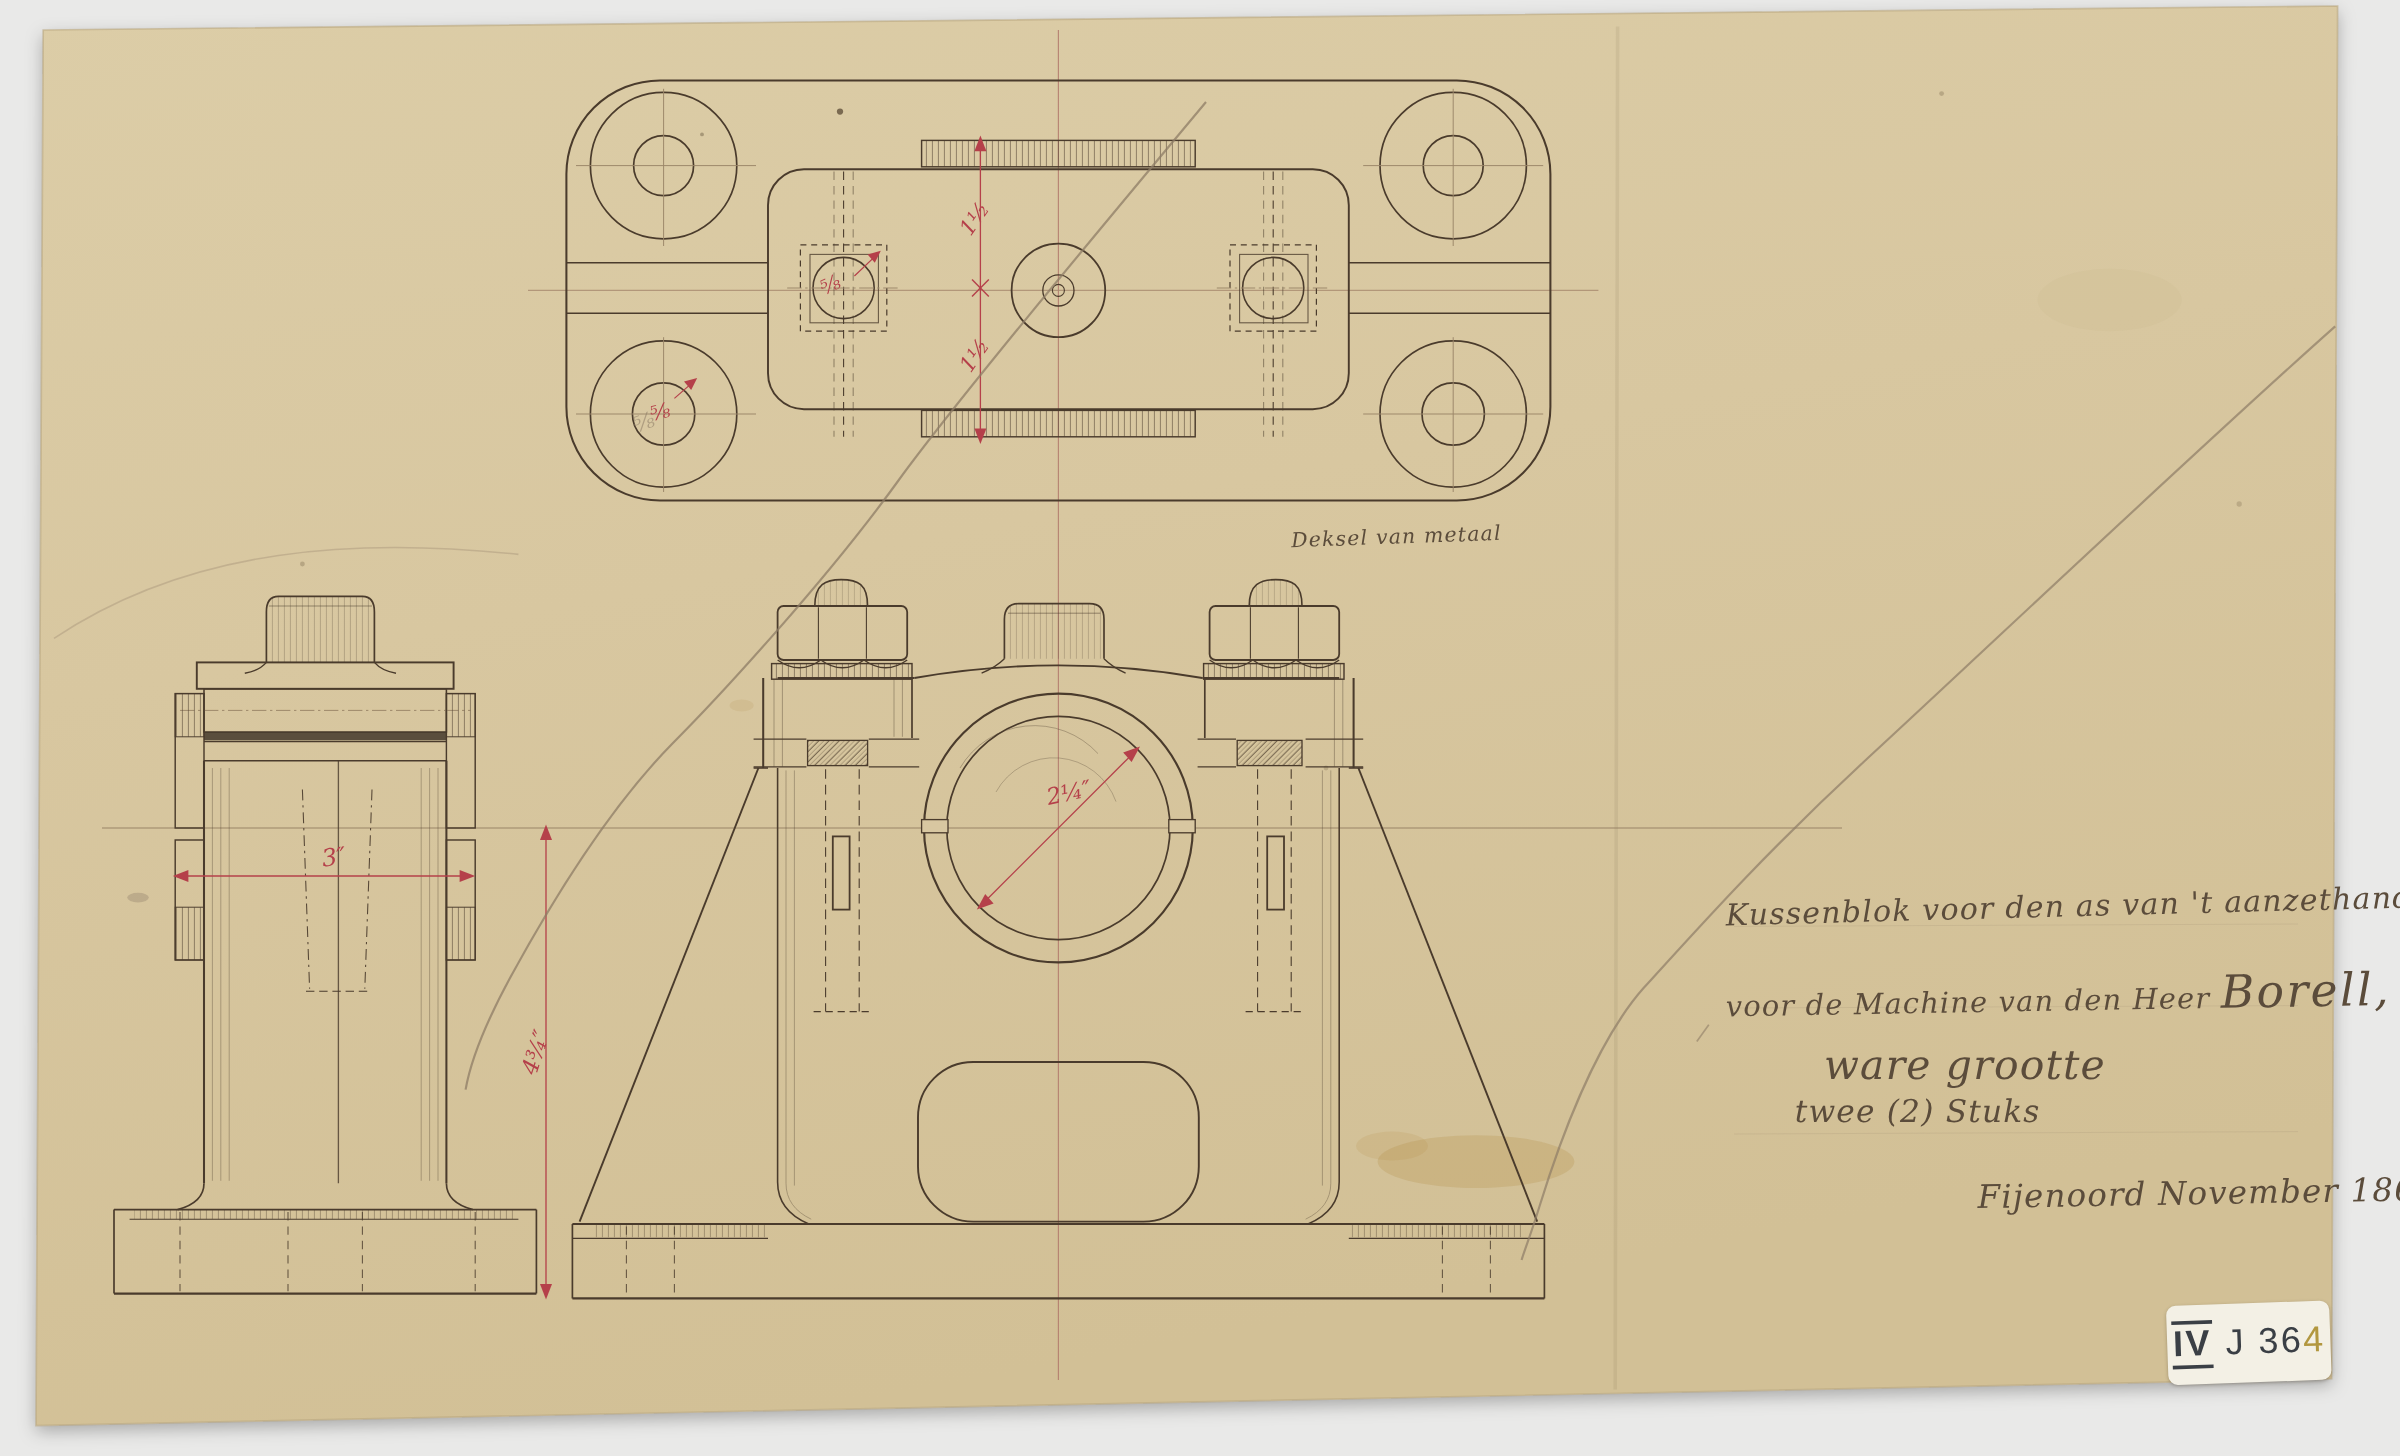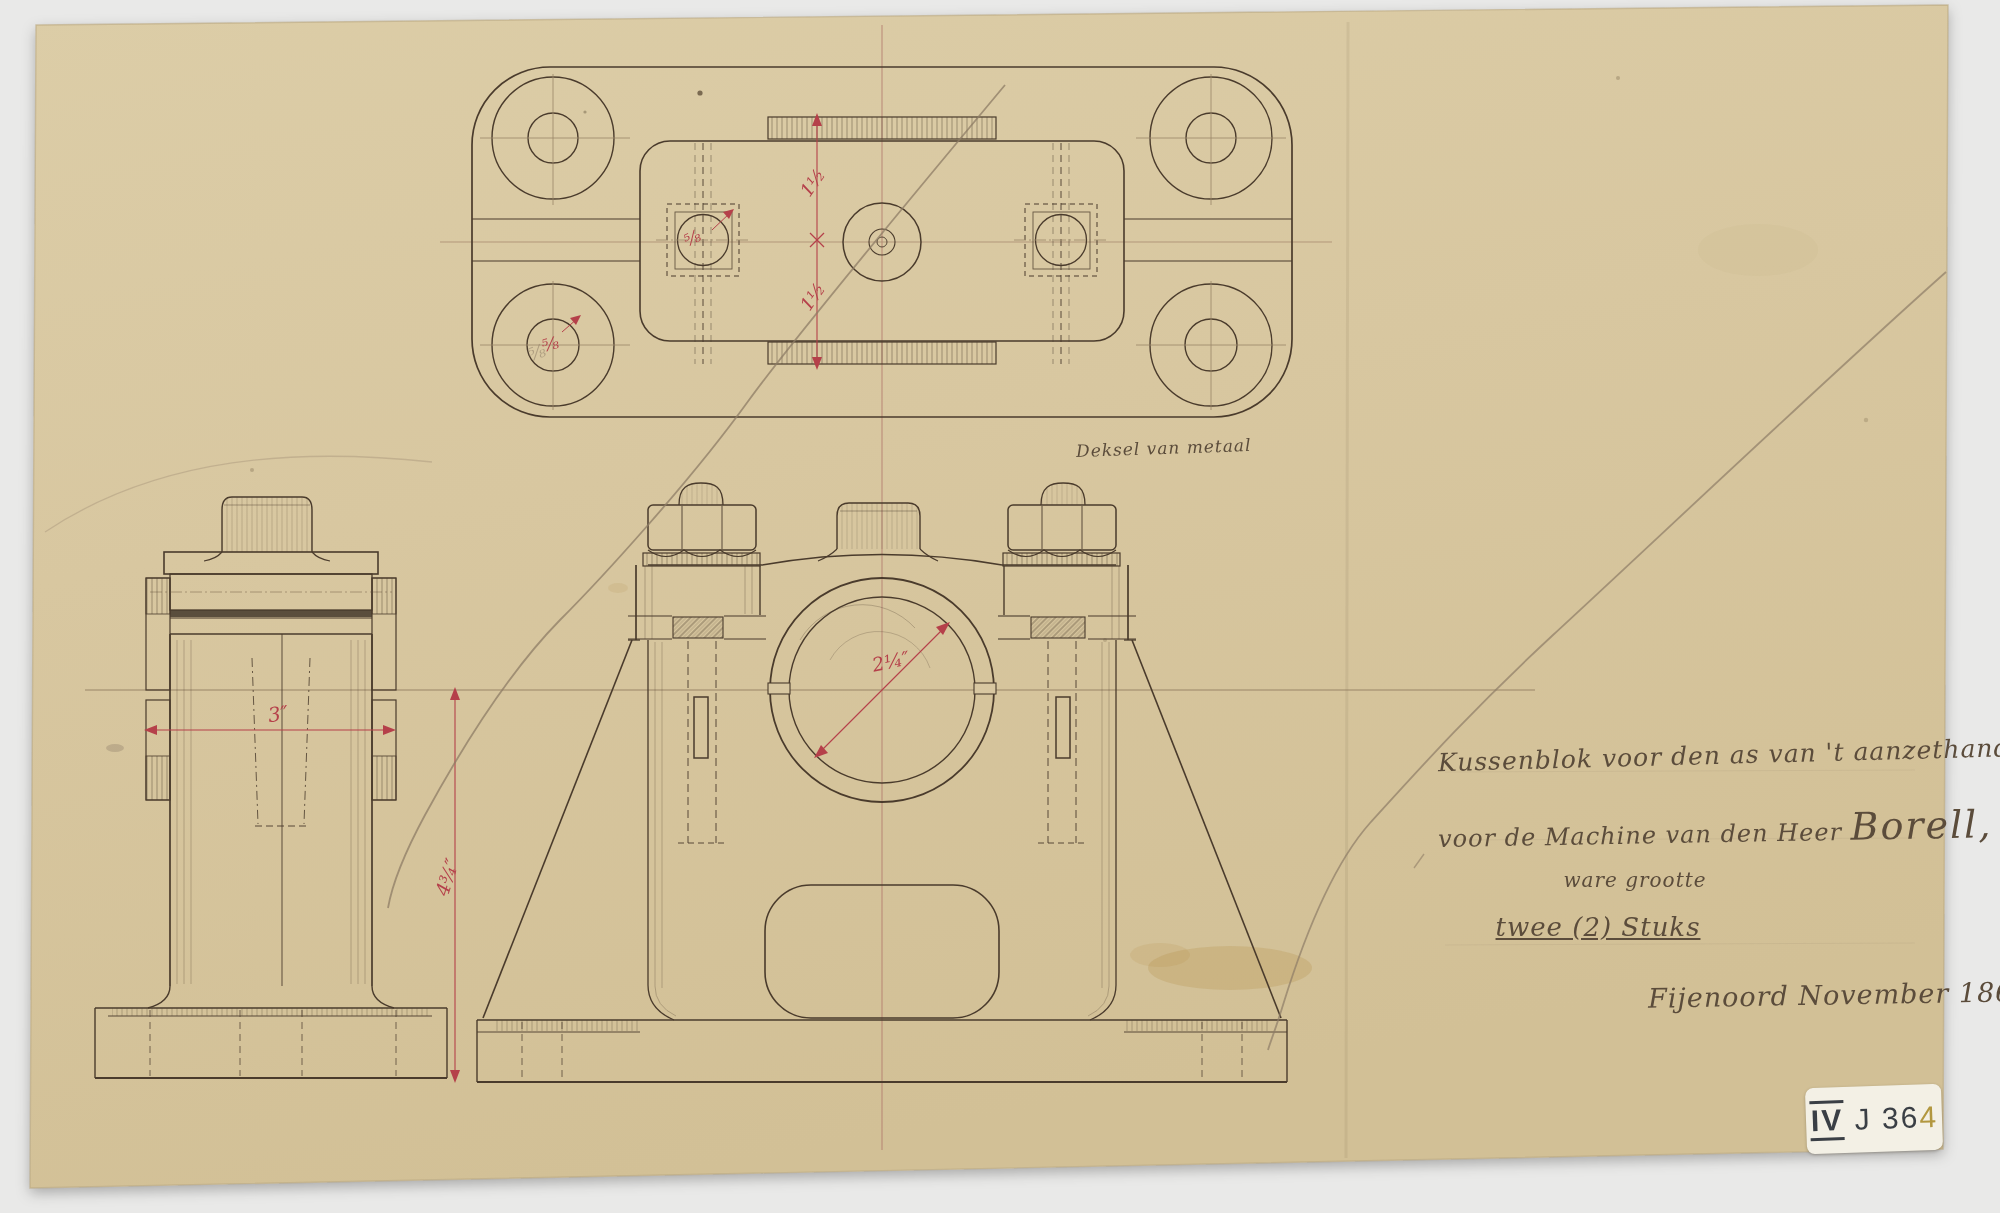--- a/index.html
+++ b/index.html
@@ -333,22 +333,22 @@
     </g>
   </g>
 </svg>
 
   <div class="hw center" style="left:1076px;top:438px;width:172px;font-size:17px;transform:rotate(-2deg);">Deksel van metaal</div>
 
   <div class="hw center" style="left:1438px;top:742px;width:472px;font-size:25px;transform:rotate(-1.5deg);">Kussenblok voor den as van 't aanzethandel</div>
   <div class="hw center" style="left:1438px;top:808px;width:460px;font-size:24px;transform:rotate(-1deg);">
     <span>voor de Machine van den Heer </span><span style="font-size:38px;letter-spacing:2px;">Borell,</span>
   </div>
-  <div class="hw center" style="left:1520px;top:868px;width:230px;font-size:20px;">ware grootte</div>
-  <div class="hw center" style="left:1468px;top:912px;width:260px;font-size:26px;text-decoration:underline;">twee (2) Stuks</div>
+  <div class="hw center" style="left:1520px;top:868px;width:230px;font-size:34px;">ware grootte</div>
+  <div class="hw center" style="left:1468px;top:912px;width:260px;font-size:26px;">twee (2) Stuks</div>
   <div class="hw center" style="left:1648px;top:980px;width:312px;font-size:27px;transform:rotate(-1deg);">Fijenoord November 1861</div>
 
   <div class="dim" style="left:798px;top:172px;font-size:18px;transform:rotate(-55deg);">1½</div>
   <div class="dim" style="left:798px;top:286px;font-size:18px;transform:rotate(-55deg);">1½</div>
   <div class="dim" style="left:684px;top:228px;font-size:17px;transform:rotate(-25deg);">⁵⁄₈</div>
   <div class="dim ghost" style="left:528px;top:342px;font-size:18px;transform:rotate(-20deg);">⁵⁄₈</div>
   <div class="dim" style="left:542px;top:334px;font-size:17px;transform:rotate(-15deg);">⁵⁄₈</div>
   <div class="dim" style="left:268px;top:702px;font-size:20px;transform:rotate(-8deg);">3″</div>
   <div class="dim" style="left:428px;top:866px;font-size:19px;transform:rotate(-72deg);">4¾″</div>
   <div class="dim" style="left:872px;top:650px;font-size:19px;transform:rotate(-12deg);">2¼″</div>

